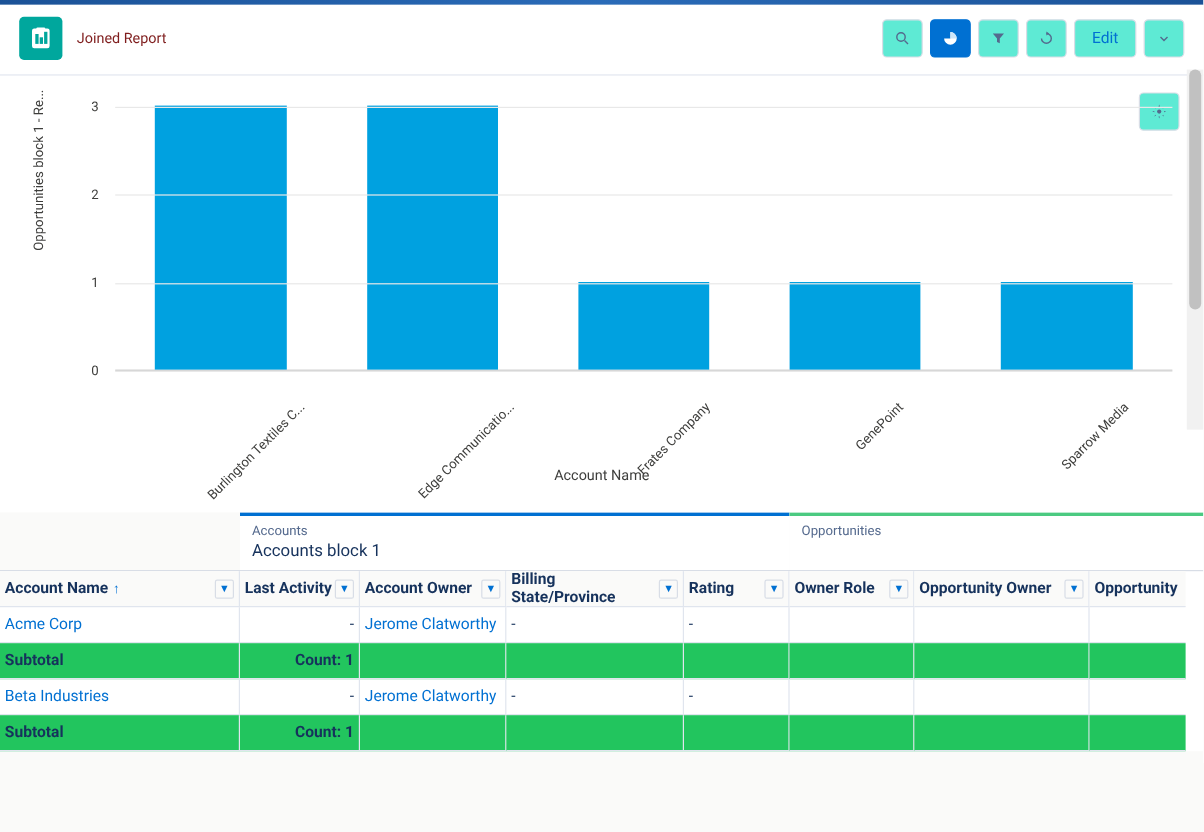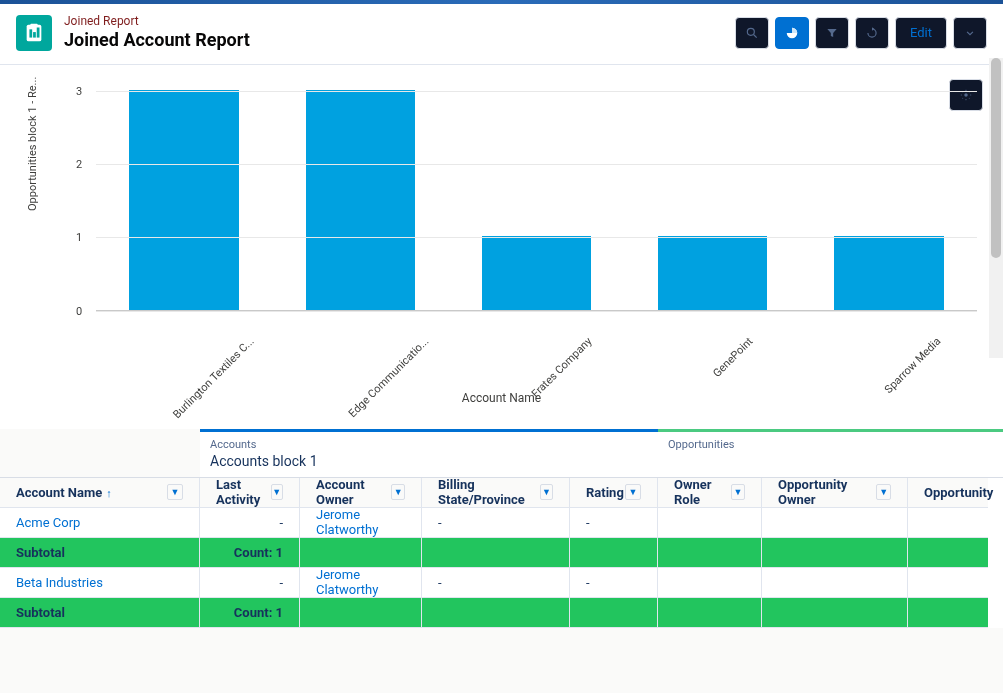--- a/index.html
+++ b/index.html
@@ -9,21 +9,21 @@
   .topbar-bg { height: 4px; background: linear-gradient(90deg, #1b5297, #2a6bb8, #1b5297); }
 
   .header { display: flex; align-items: center; justify-content: space-between; padding: 10px 16px 12px 16px; background: #fff; border-bottom: 1px solid #e0e5ee; }
   .header-left { display: flex; align-items: center; gap: 12px; }
   .report-icon { width: 36px; height: 36px; background: #00a79d; border-radius: 4px; display: flex; align-items: center; justify-content: center; }
   .report-icon svg { width: 22px; height: 22px; fill: #fff; }
   .header-titles { display: flex; flex-direction: column; }
   .subtitle { font-size: 12px; color: #7f1d1d; line-height: 1.2; }
   .title { font-size: 18px; font-weight: 700; color: #080707; line-height: 1.3; }
   .header-right { display: flex; align-items: center; gap: 6px; }
-  .btn { height: 32px; min-width: 34px; padding: 0 8px; border: 1px solid #d8dde6; border-radius: 4px; background: #0f172a; display: flex; align-items: center; justify-content: center; cursor: pointer; color: #54698d; }
+  .btn { height: 32px; min-width: 34px; padding: 0 8px; border: 1px solid #d8dde6; border-radius: 4px; background: #5eead4; display: flex; align-items: center; justify-content: center; cursor: pointer; color: #54698d; }
   .btn.primary { background: #0070d2; border-color: #0070d2; color: #fff; }
   .btn.text { color: #0070d2; padding: 0 14px; font-weight: 400; }
   .btn svg { width: 14px; height: 14px; }
 
   .body { display: flex; height: calc(693px - 4px - 58px); }
   .main { flex: 1; overflow: hidden; position: relative; }
 
   .chart-panel { position: relative; background: #fff; margin: 0; padding: 16px 16px 8px 16px; }
   .gear-btn { position: absolute; top: 14px; right: 20px; }
 
@@ -42,21 +42,21 @@
 
   .blocks-header { display: flex; margin-top: 0; }
   .blocks-spacer { width: 200px; }
   .block-head { flex: 1; border-top: 3px solid; padding: 6px 10px 8px 10px; background: #fff; }
   .block-head.accounts { border-top-color: #0070d2; }
   .block-head.opps { border-top-color: #4bca81; }
   .block-type { font-size: 11px; color: #54698d; }
   .block-name { font-size: 14px; color: #16325c; margin-top: 2px; }
 
   .grid { display: flex; border-top: 1px solid #d8dde6; background: #fff; }
-  .th, .td { border-right: 1px solid #e0e5ee; border-bottom: 1px solid #e0e5ee; padding: 0 16px; height: 30px; display: flex; align-items: center; font-size: 13px; }
+  .th, .td { border-right: 1px solid #e0e5ee; border-bottom: 1px solid #e0e5ee; padding: 0 4px; height: 30px; display: flex; align-items: center; font-size: 13px; }
   .th { background: #fafaf9; font-weight: 700; color: #16325c; position: relative; justify-content: space-between; }
   .th .sort { color: #0070d2; font-size: 11px; margin-left: 4px; }
   .th .menu { width: 16px; height: 16px; border: 1px solid #d8dde6; border-radius: 2px; display: flex; align-items: center; justify-content: center; color: #0070d2; font-size: 9px; cursor: pointer; }
   .row { display: flex; }
   .td.link { color: #0070d2; cursor: pointer; }
   .td.right { justify-content: flex-end; }
   .td.sub { background: #22c55e; font-weight: 700; }
   .col-account { width: 200px; }
   .col-last { width: 100px; }
   .col-owner { width: 122px; }
@@ -81,21 +81,20 @@
         <svg viewBox="0 0 24 24">
             <rect x="4" y="3" width="16" height="18" rx="2" fill="#fff"></rect>
             <rect x="7" y="8" width="3" height="9" fill="#00a79d"></rect>
             <rect x="11" y="11" width="3" height="6" fill="#00a79d"></rect>
             <rect x="15" y="6" width="3" height="11" fill="#00a79d"></rect>
             <rect x="8" y="2" width="8" height="3" rx="1" fill="#fff"></rect>
           </svg>
       </div>
       <div class="header-titles">
         <div class="subtitle">Joined Report</div>
-        <div class="title">Joined Account Report</div>
       </div>
     </div>
     <div class="header-right">
       <div class="btn">
         <svg viewBox="0 0 24 24">
             <circle cx="10" cy="10" r="6" fill="none" stroke="#54698d" stroke-width="2"></circle>
             <line x1="15" y1="15" x2="20" y2="20" stroke="#54698d" stroke-width="2"></line>
           </svg>
       </div>
       <div class="btn primary">

